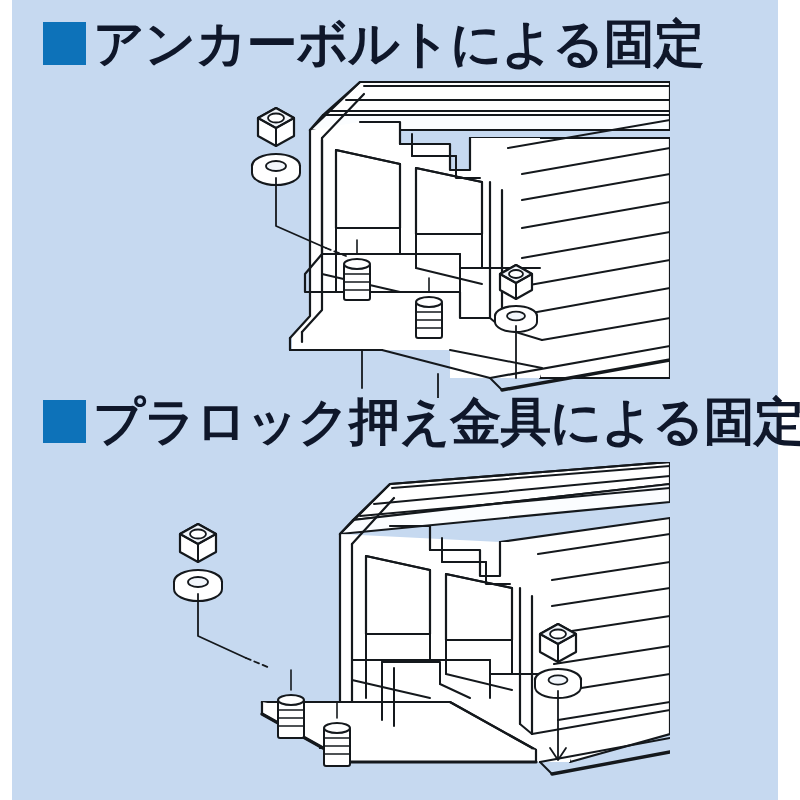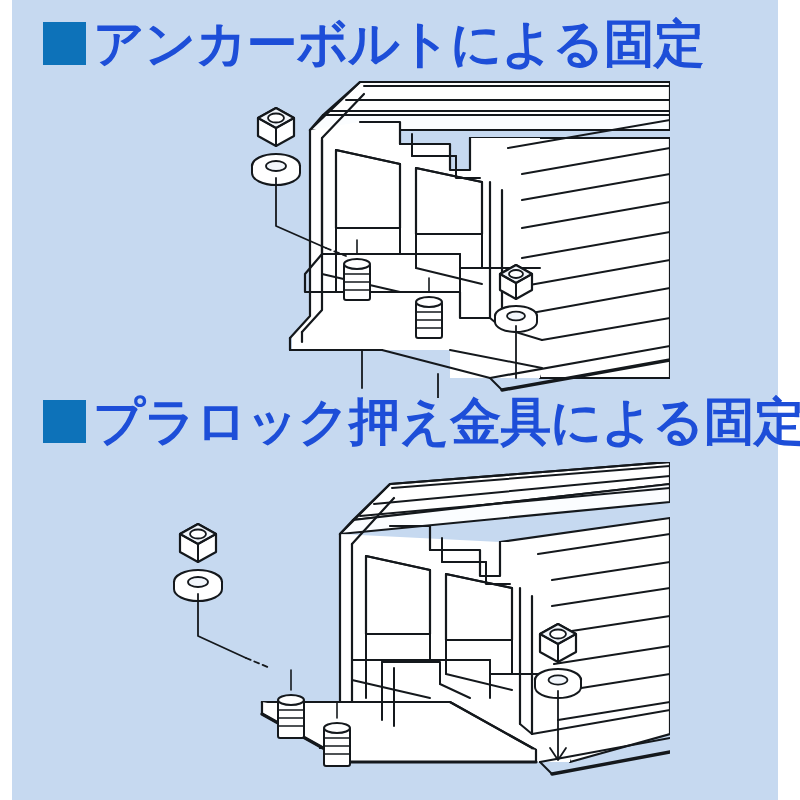--- a/index.html
+++ b/index.html
@@ -37,21 +37,21 @@
   .heading-bullet {
     width: 43px;
     height: 43px;
     flex: 0 0 auto;
     background: #0d72b9;
     margin-right: 7px;
   }
   .heading-text {
     font-family: "DejaVu Sans", "Liberation Sans", sans-serif;
     font-weight: bold;
-    color: #1d4ed8;
+    color: #0f172a;
     line-height: 1;
     letter-spacing: -1px;
   }
   #heading-1 { left: 43px; top: 18px; }
   #heading-1 .heading-text { font-size: 51px; }
   #heading-2 { left: 43px; top: 396px; }
   #heading-2 .heading-text { font-size: 51px; }
 
   .figure {
     position: absolute;

